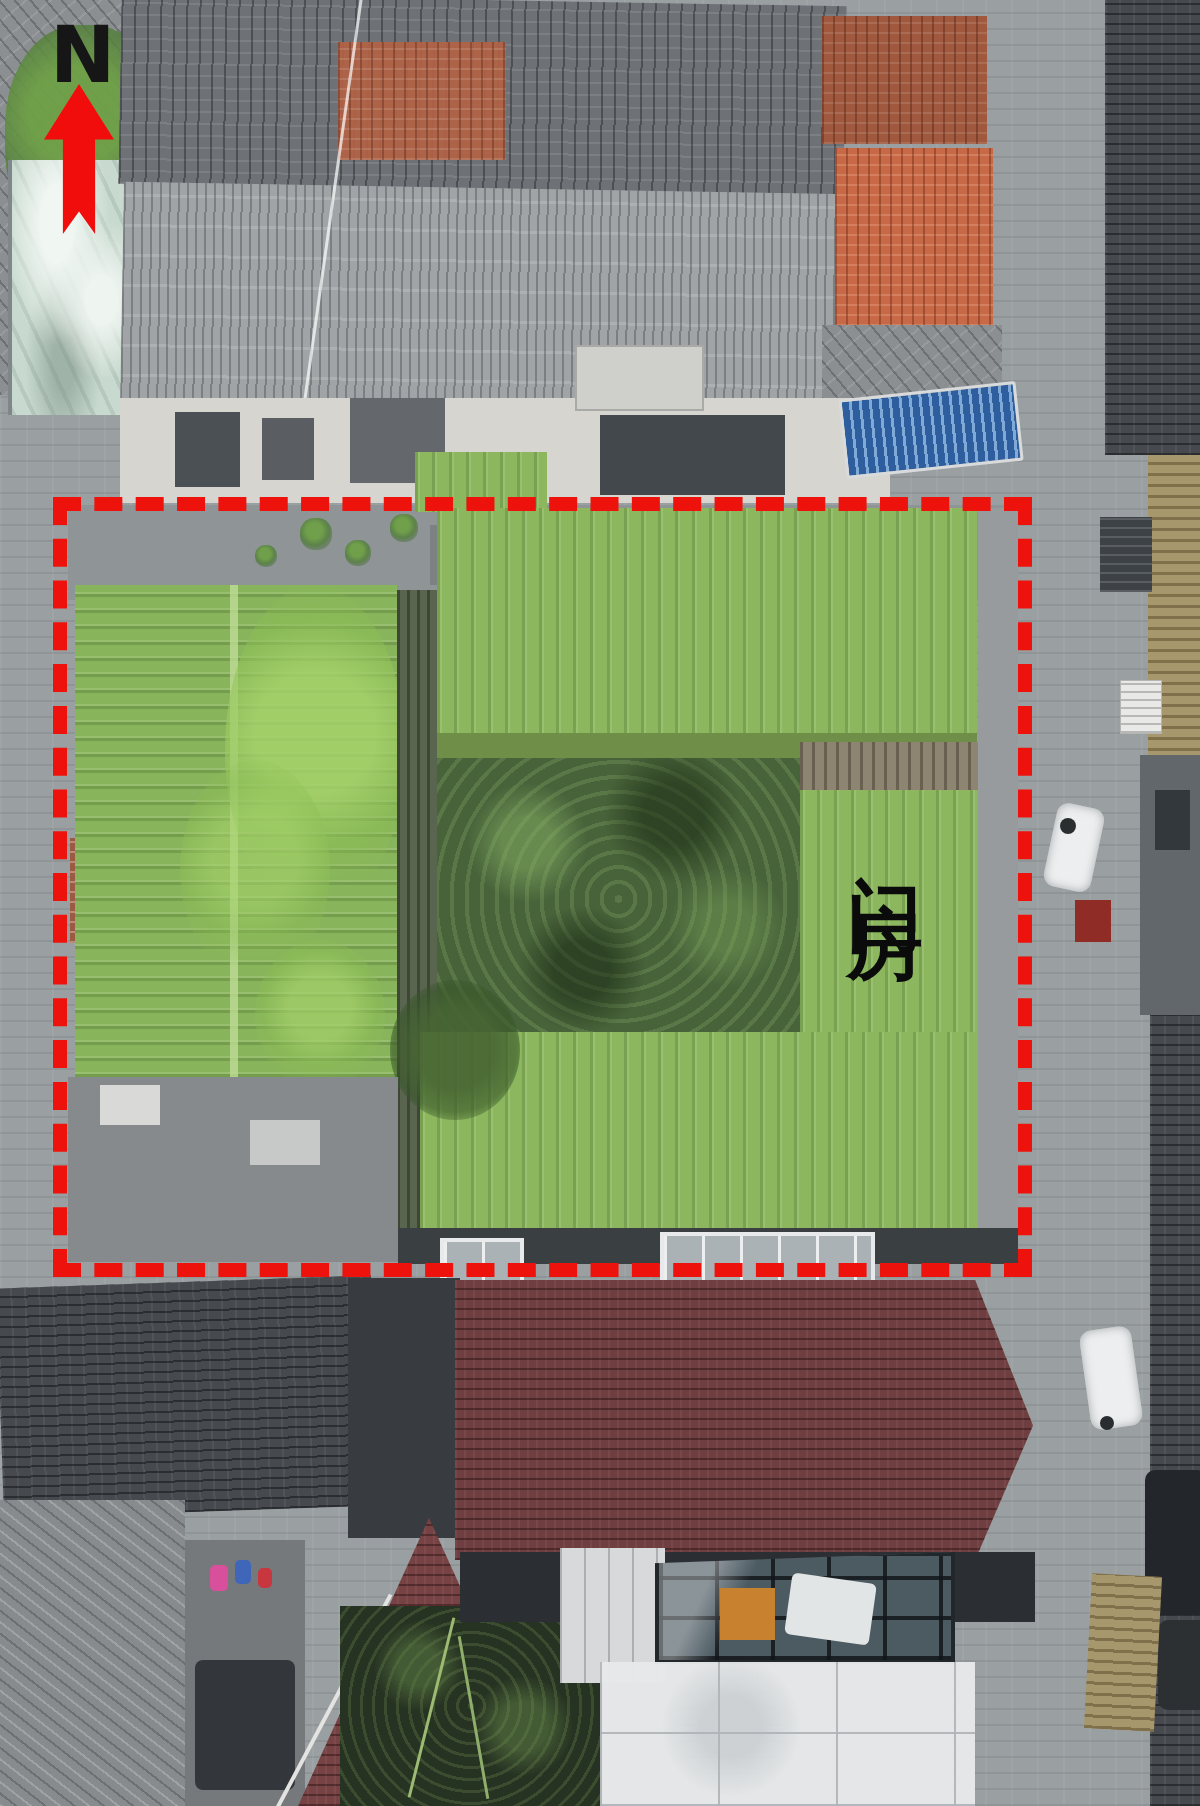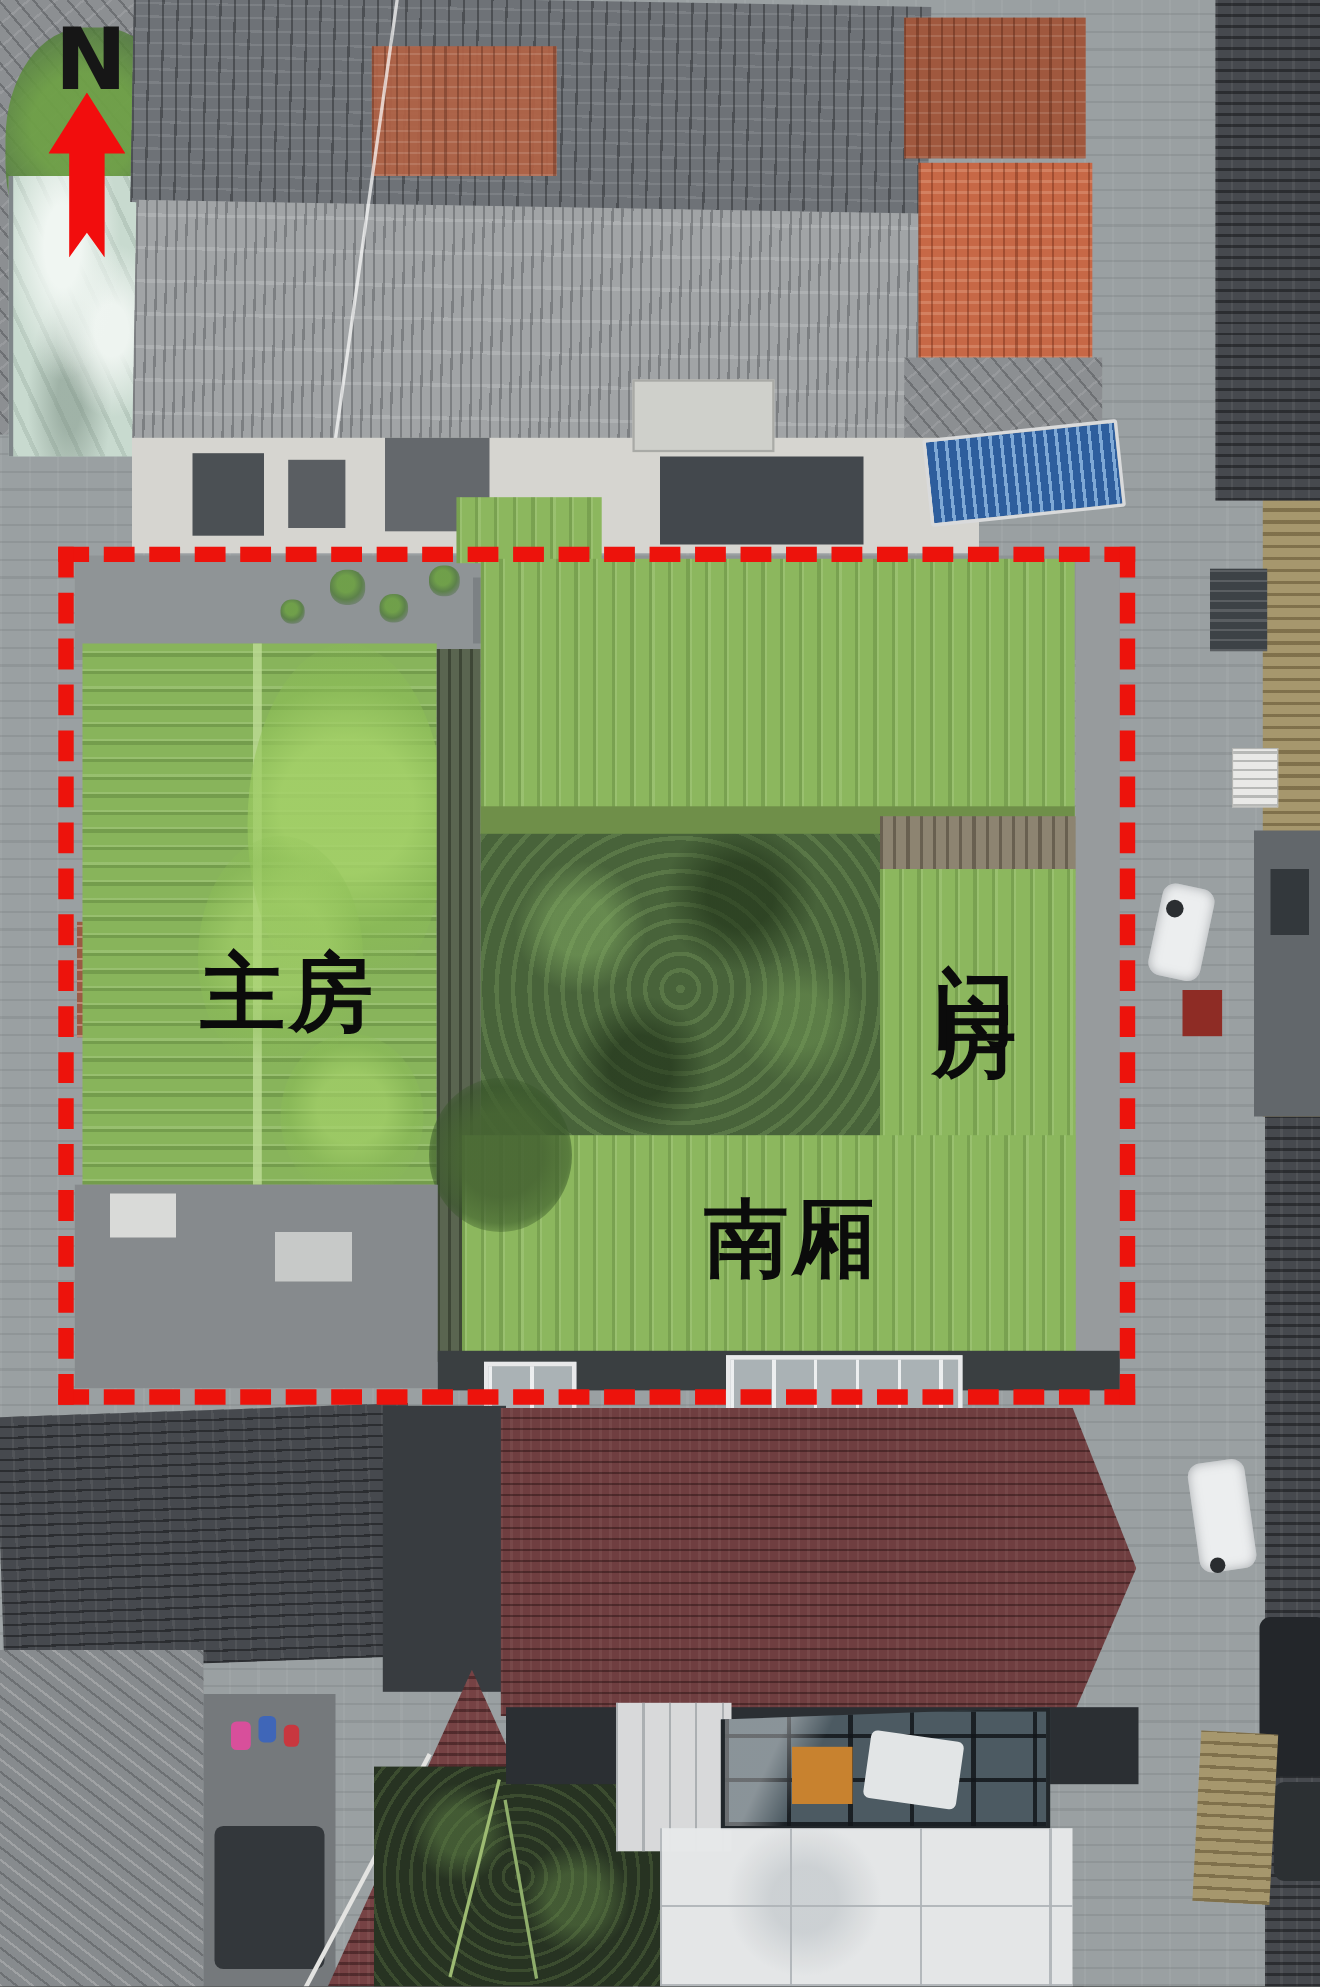--- a/index.html
+++ b/index.html
@@ -196,17 +196,15 @@
   <div class="ph" style="left:1100px;top:1416px;width:14px;height:14px;background:#2a2d30;border-radius:50%;"></div>
   <div class="ph" style="left:1145px;top:1470px;width:62px;height:145px;background:#23262a;border-radius:10px;"></div>
   <div class="ph" style="left:1158px;top:1620px;width:52px;height:90px;background:#2c3033;border-radius:10px;"></div>
   <div class="ph tan-tex" style="left:1088px;top:1575px;width:70px;height:155px;transform:rotate(3deg);"></div>
 
   <div class="boundary-box"></div>
 
   <div class="compass-n">N</div>
   <div class="north-arrow"></div>
 
-  <div class="site-label" style="left:182px;top:864px;">主房</div>
   <div class="site-label vertical" style="left:845px;top:812px;">门房</div>
-  <div class="site-label" style="left:640px;top:1088px;">南厢</div>
 
 </div>
 
 </body></html>

